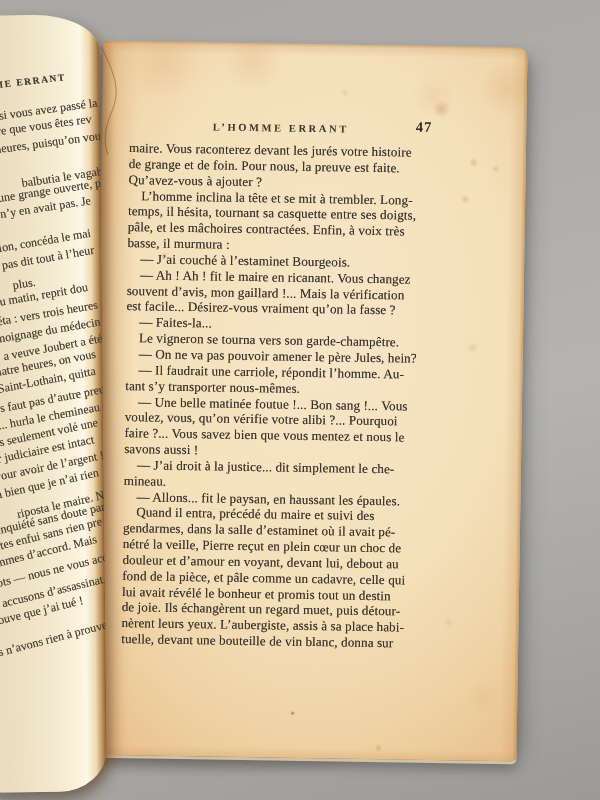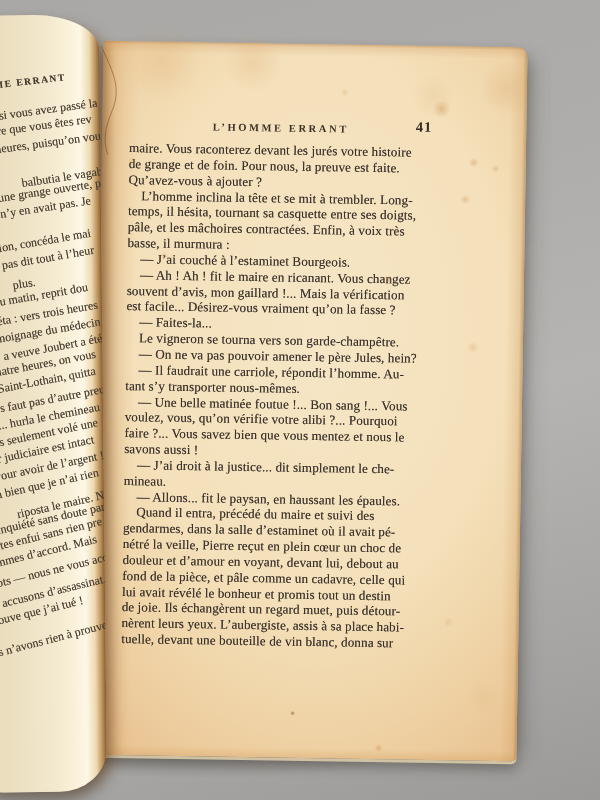--- a/index.html
+++ b/index.html
@@ -49,21 +49,21 @@
 <div class="scene">
 
   <div class="page-right">
 
     <svg class="crease-svg" width="40" height="150" viewBox="0 0 40 150">
       <path d="M 4,6 C 14,28 24,44 17,66 C 12,80 5,94 12,114" fill="none" stroke="#8d5322" stroke-width="0.9" opacity="0.65"></path>
     </svg>
 
     <div class="page-head">
       <div class="running-title">L’HOMME ERRANT</div>
-      <div class="page-number">41</div>
+      <div class="page-number">47</div>
     </div>
 
     <div class="body-text" id="bodyText">
         <div class="line" style="width: 303px; word-spacing: 0px;">maire. Vous raconterez devant les jurés votre histoire</div>
         <div class="line" style="width: 303px; word-spacing: 0px;">de grange et de foin. Pour nous, la preuve est faite.</div>
         <div class="line" style="width: 303px;">Qu’avez-vous à ajouter ?</div>
         <div class="line ind" style="width: 303px; word-spacing: 0px;">L’homme inclina la tête et se mit à trembler. Long-</div>
         <div class="line" style="width: 303px; word-spacing: 0px;">temps, il hésita, tournant sa casquette entre ses doigts,</div>
         <div class="line" style="width: 303px; word-spacing: 0px;">pâle, et les mâchoires contractées. Enfin, à voix très</div>
         <div class="line" style="width: 303px;">basse, il murmura :</div>

